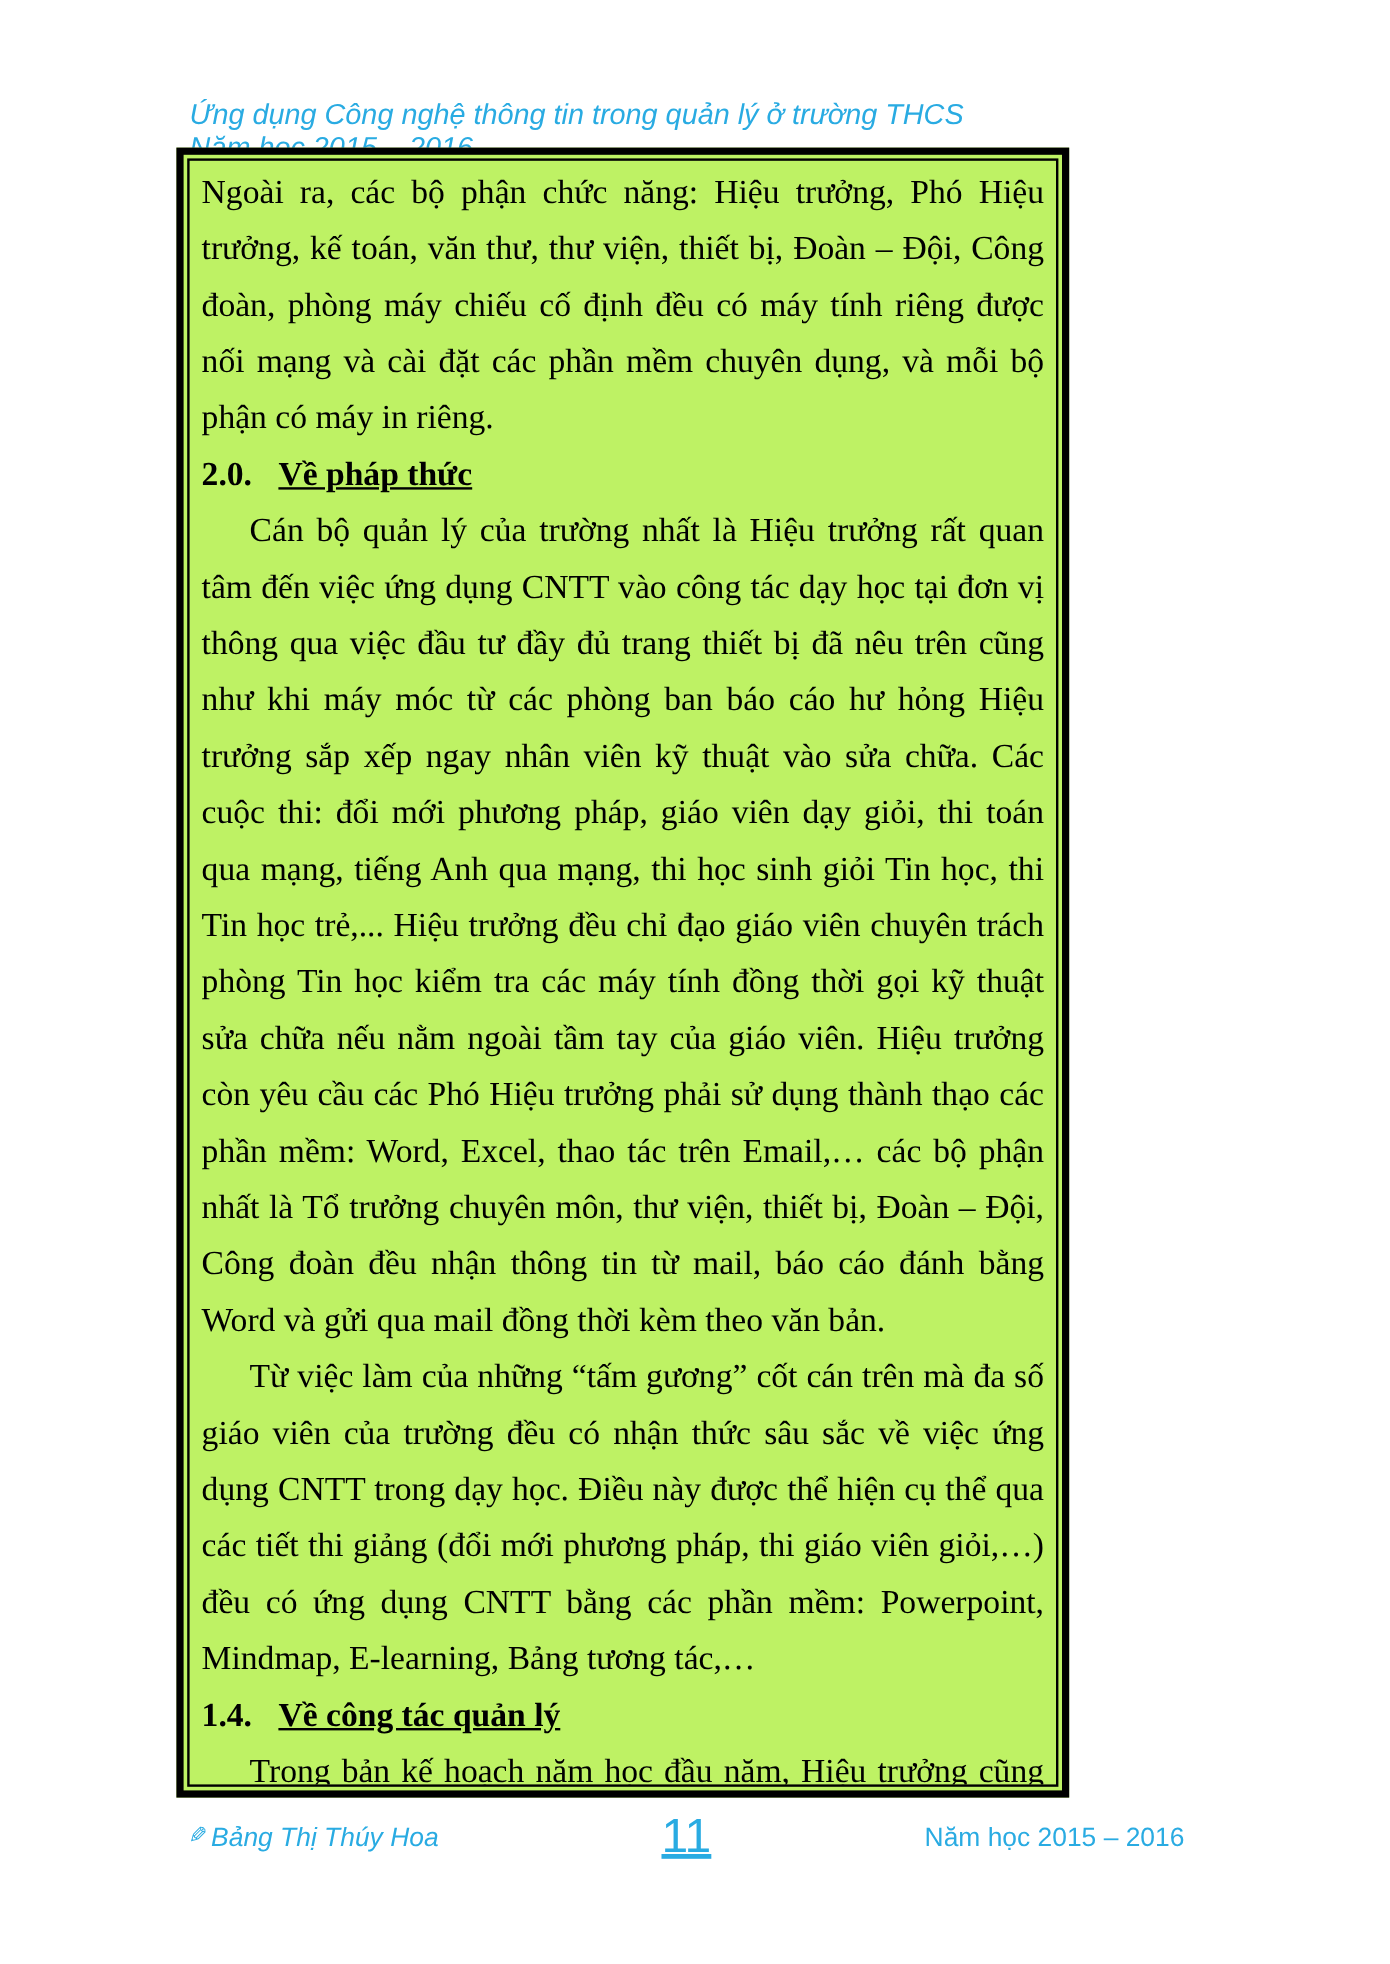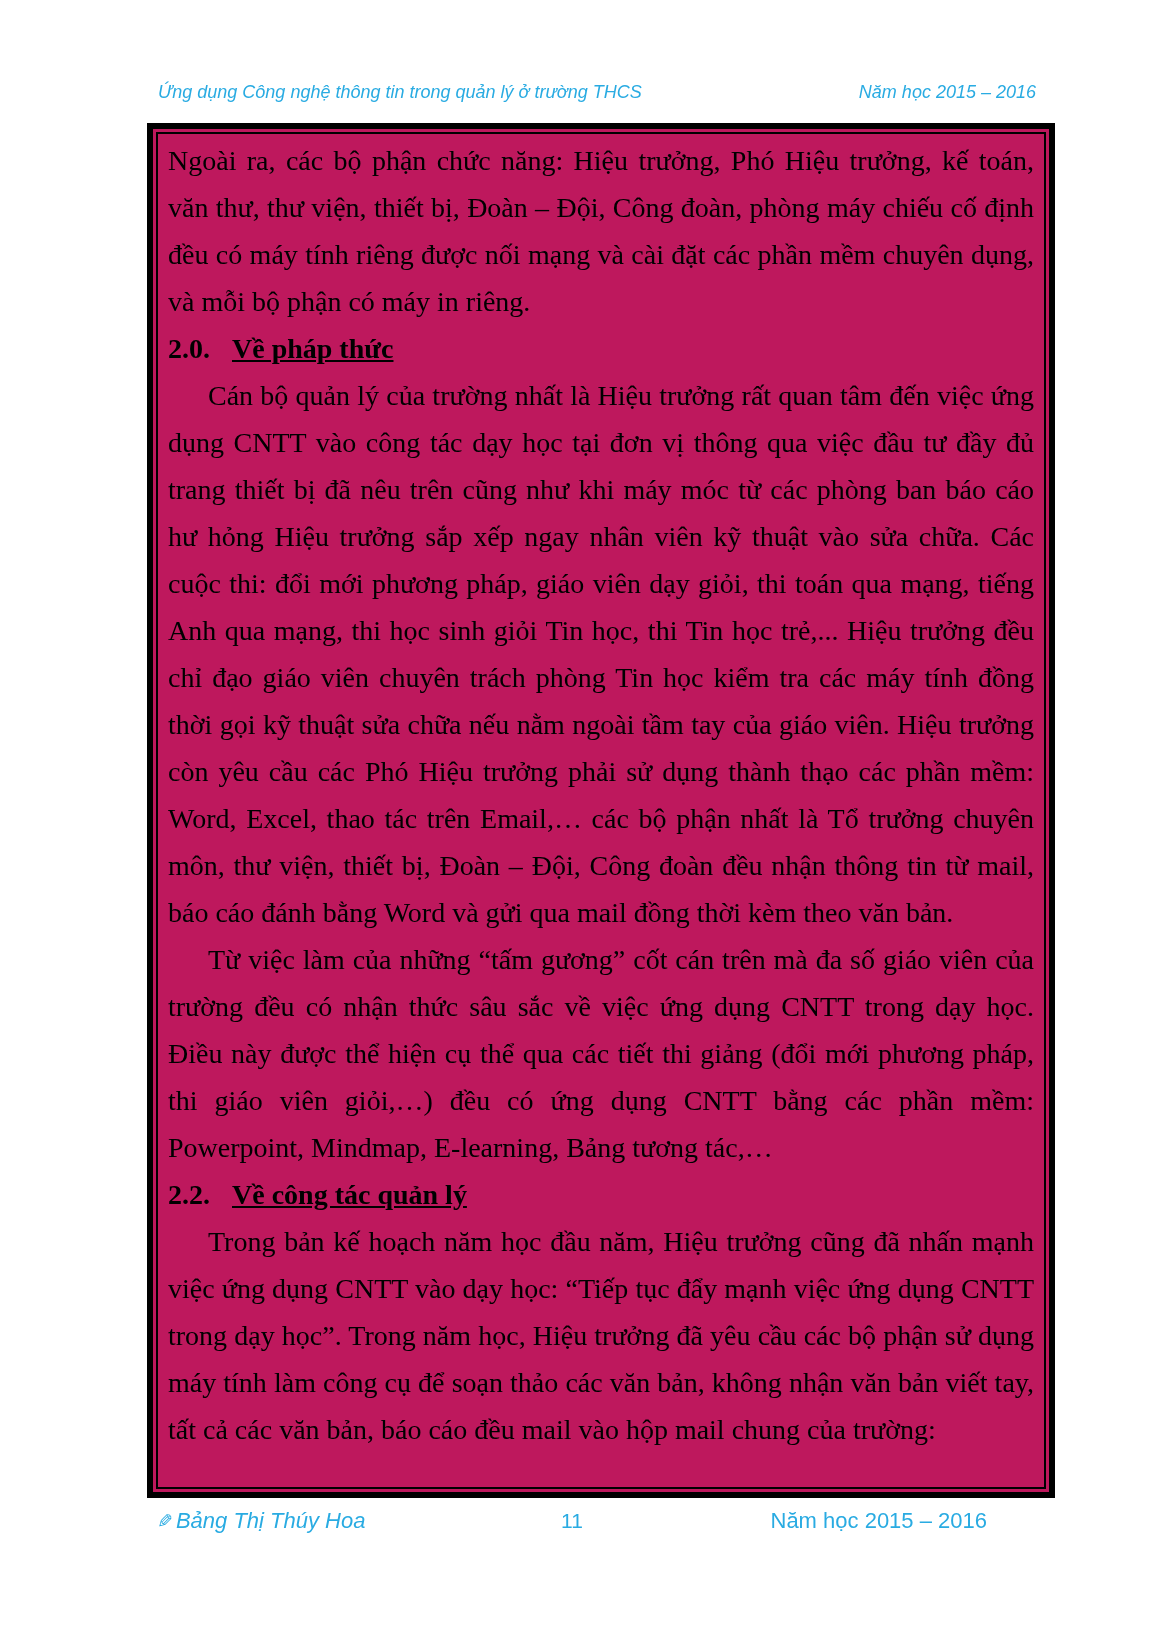--- a/index.html
+++ b/index.html
@@ -11,34 +11,35 @@
     color: #000;
   }
 
   
   .page-header {
     position: absolute;
     left: 158px; top: 82px; width: 878px;
     display: flex; justify-content: space-between; align-items: flex-start;
     font-family: "Liberation Sans", "DejaVu Sans", sans-serif;
     font-style: italic;
-    font-size: 18px;
+    font-size: 24px;
     color: #29ABE2;
     white-space: nowrap;
+    flex-direction: column;
   }
 
   
   .doc-frame-outer {
     position: absolute;
     left: 147px; top: 123px;
-    width: 908px; height: 1375px;
+    width: 744px; height: 1375px;
     box-sizing: border-box;
     border: 6px solid #000;
     padding: 3px;
-    background: #be185d;
+    background: #bef264;
   }
   .doc-frame-inner {
     box-sizing: border-box;
     width: 100%; height: 100%;
     border: 2px solid #000;
     padding: 3px 10px 0 10px;
     overflow: hidden;
   }
 
   .doc-frame-inner p {
@@ -80,22 +81,23 @@
     white-space: nowrap;
   }
   .pen-icon {
     display: inline-block;
     font-style: normal;
     font-size: 19px;
     transform: scaleX(-1);
     line-height: 1;
   }
   .footer-center {
-    font-size: 21px;
+    font-size: 40px;
     white-space: nowrap;
+    text-decoration: underline;
   }
   .footer-right {
     flex: 1;
     text-align: right;
     font-size: 22px;
     padding-right: 60px;
     white-space: nowrap;
   }
 </style>
 </head>
@@ -110,21 +112,21 @@
   <div class="doc-frame-inner">
 
     <p>Ngoài ra, các bộ phận chức năng: Hiệu trưởng, Phó Hiệu trưởng, kế toán, văn thư, thư viện, thiết bị, Đoàn – Đội, Công đoàn, phòng máy chiếu cố định đều có máy tính riêng được nối mạng và cài đặt các phần mềm chuyên dụng, và mỗi bộ phận có máy in riêng.</p>
 
     <p class="section-heading"><span class="sec-num">2.0.</span><span class="sec-title">Về pháp thức</span></p>
 
     <p class="indented">Cán bộ quản lý của trường nhất là Hiệu trưởng rất quan tâm đến việc ứng dụng CNTT vào công tác dạy học tại đơn vị thông qua việc đầu tư đầy đủ trang thiết bị đã nêu trên cũng như khi máy móc từ các phòng ban báo cáo hư hỏng Hiệu trưởng sắp xếp ngay nhân viên kỹ thuật vào sửa chữa. Các cuộc thi: đổi mới phương pháp, giáo viên dạy giỏi, thi toán qua mạng, tiếng Anh qua mạng, thi học sinh giỏi Tin học, thi Tin học trẻ,... Hiệu trưởng đều chỉ đạo giáo viên chuyên trách phòng Tin học kiểm tra các máy tính đồng thời gọi kỹ thuật sửa chữa nếu nằm ngoài tầm tay của giáo viên. Hiệu trưởng còn yêu cầu các Phó Hiệu trưởng phải sử dụng thành thạo các phần mềm: Word, Excel, thao tác trên Email,… các bộ phận nhất là Tổ trưởng chuyên môn, thư viện, thiết bị, Đoàn – Đội, Công đoàn đều nhận thông tin từ mail, báo cáo đánh bằng Word và gửi qua mail đồng thời kèm theo văn bản.</p>
 
     <p class="indented">Từ việc làm của những “tấm gương” cốt cán trên mà đa số giáo viên của trường đều có nhận thức sâu sắc về việc ứng dụng CNTT trong dạy học. Điều này được thể hiện cụ thể qua các tiết thi giảng (đổi mới phương pháp, thi giáo viên giỏi,…) đều có ứng dụng CNTT bằng các phần mềm: Powerpoint, Mindmap, E-learning, Bảng tương tác,…</p>
 
-    <p class="section-heading"><span class="sec-num">2.2.</span><span class="sec-title">Về công tác quản lý</span></p>
+    <p class="section-heading"><span class="sec-num">1.4.</span><span class="sec-title">Về công tác quản lý</span></p>
 
     <p class="indented"><span>Trong bản kế hoạch năm học đầu năm, Hiệu trưởng cũng đã nhấn mạnh việc ứng dụng CNTT vào dạy học: “Tiếp tục đẩy mạnh việc ứng dụng CNTT trong dạy học”. Trong năm học, Hiệu trưởng đã yêu cầu các bộ phận sử dụng máy tính làm công cụ để soạn thảo các văn bản, không nhận văn bản viết tay, tất cả các văn bản, báo cáo đều mail vào hộp mail chung của trường: </span></p>
 
   </div>
 </div>
 
 <div class="page-footer">
   <span class="footer-left">
       <span class="pen-icon">✎</span>
       <span>Bảng Thị Thúy Hoa</span>

